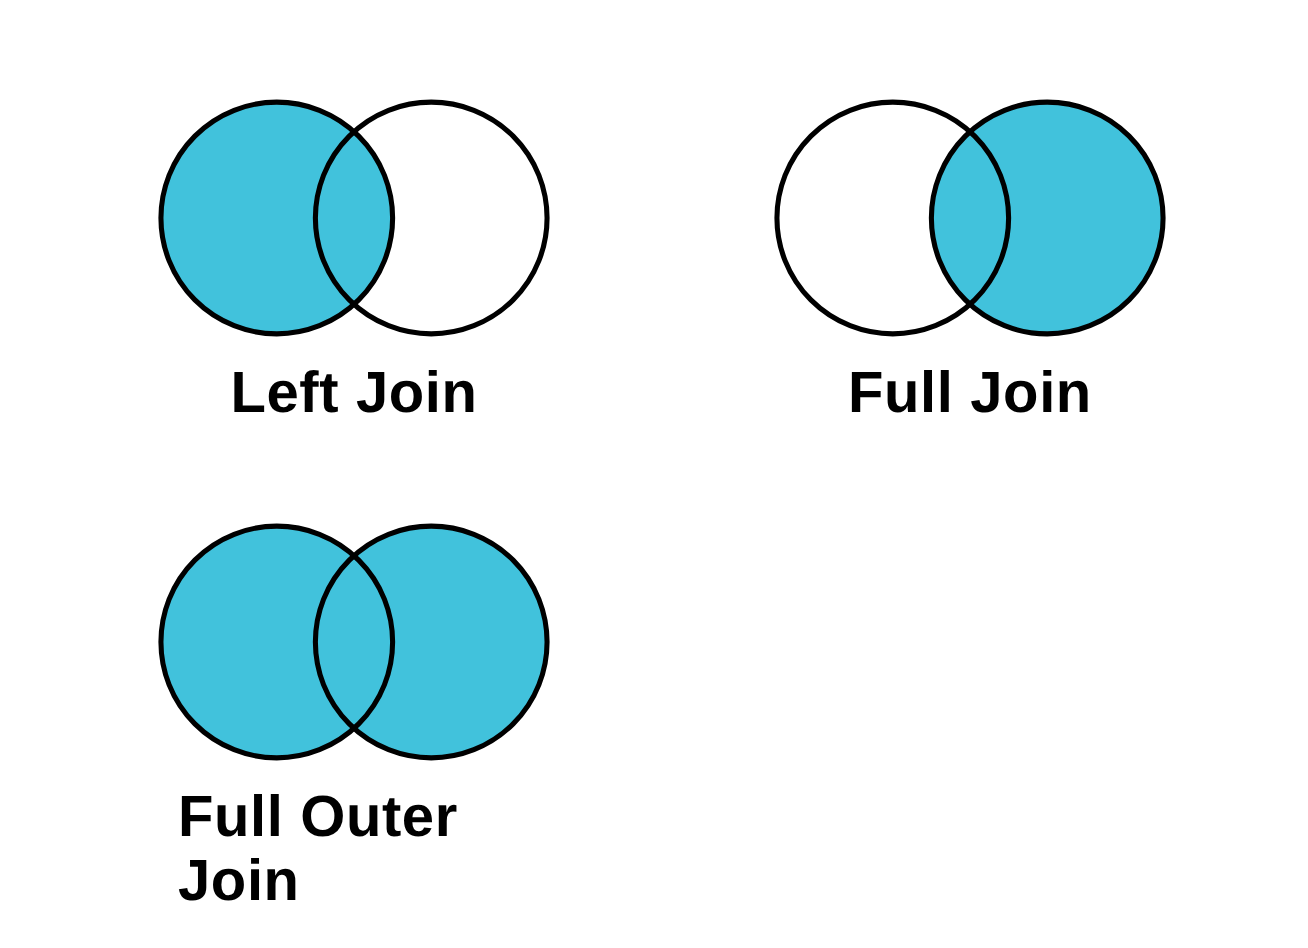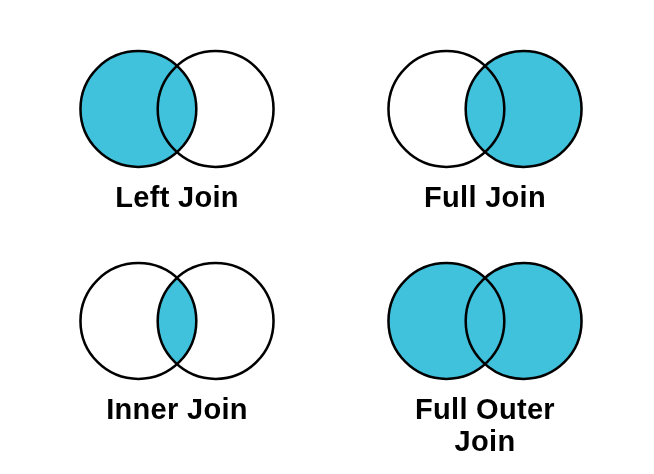--- a/index.html
+++ b/index.html
@@ -21,21 +21,21 @@
     display: flex;
     flex-direction: column;
     align-items: center;
   }
   .venn { display: block; margin-bottom: 10px; }
   .caption {
     font-size: 29px;
     font-weight: bold;
     color: #000000;
     line-height: 1.08;
-    text-align: center;
+    text-align: left;
     max-width: 176px;
     letter-spacing: 0.3px;
   }
 </style>
 </head>
 <body>
 
 <div class="canvas">
 
   <figure class="cell">
@@ -53,30 +53,20 @@
     <svg class="venn" width="204" height="126" viewBox="0 0 200 124">
       <circle class="fill-left" cx="62" cy="62" r="57" stroke="none" fill="none"></circle>
       <circle class="fill-right" cx="138" cy="62" r="57" stroke="none" fill="#41c2dc"></circle>
       <path class="lens" d="M100,19.5 A57,57 0 0 1 100,104.5 A57,57 0 0 1 100,19.5 Z" stroke="none" fill="#41c2dc"></path>
       <circle class="outline" cx="62" cy="62" r="57" fill="none" stroke-width="2.5" stroke="#000000"></circle>
       <circle class="outline" cx="138" cy="62" r="57" fill="none" stroke-width="2.5" stroke="#000000"></circle>
     </svg>
     <figcaption class="caption" style="color: rgb(0, 0, 0);">Full Join</figcaption>
   </figure>
 
-  <figure class="cell">
-    <svg class="venn" width="204" height="126" viewBox="0 0 200 124">
-      <circle class="fill-left" cx="62" cy="62" r="57" stroke="none" fill="none"></circle>
-      <circle class="fill-right" cx="138" cy="62" r="57" stroke="none" fill="none"></circle>
-      <path class="lens" d="M100,19.5 A57,57 0 0 1 100,104.5 A57,57 0 0 1 100,19.5 Z" stroke="none" fill="#41c2dc"></path>
-      <circle class="outline" cx="62" cy="62" r="57" fill="none" stroke-width="2.5" stroke="#000000"></circle>
-      <circle class="outline" cx="138" cy="62" r="57" fill="none" stroke-width="2.5" stroke="#000000"></circle>
-    </svg>
-    <figcaption class="caption" style="color: rgb(0, 0, 0);">Inner Join</figcaption>
-  </figure>
 
   <figure class="cell">
     <svg class="venn" width="204" height="126" viewBox="0 0 200 124">
       <circle class="fill-left" cx="62" cy="62" r="57" stroke="none" fill="#41c2dc"></circle>
       <circle class="fill-right" cx="138" cy="62" r="57" stroke="none" fill="#41c2dc"></circle>
       <path class="lens" d="M100,19.5 A57,57 0 0 1 100,104.5 A57,57 0 0 1 100,19.5 Z" stroke="none" fill="#41c2dc"></path>
       <circle class="outline" cx="62" cy="62" r="57" fill="none" stroke-width="2.5" stroke="#000000"></circle>
       <circle class="outline" cx="138" cy="62" r="57" fill="none" stroke-width="2.5" stroke="#000000"></circle>
     </svg>
     <figcaption class="caption" style="color: rgb(0, 0, 0);">Full Outer Join</figcaption>

